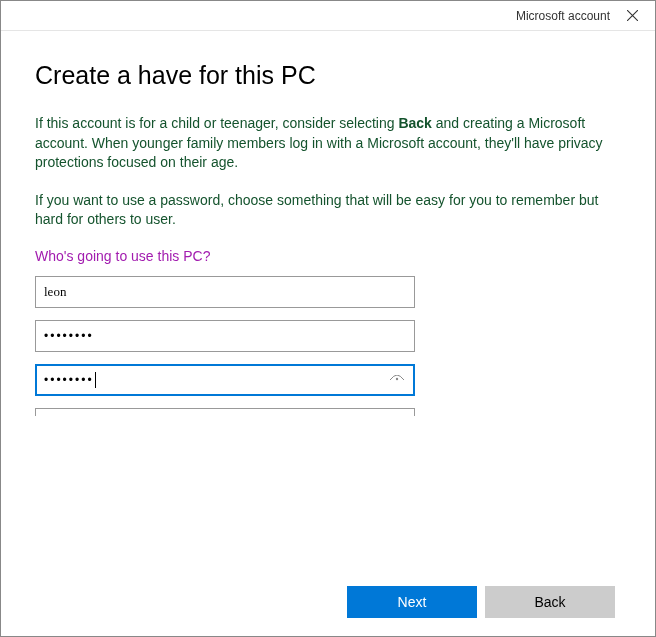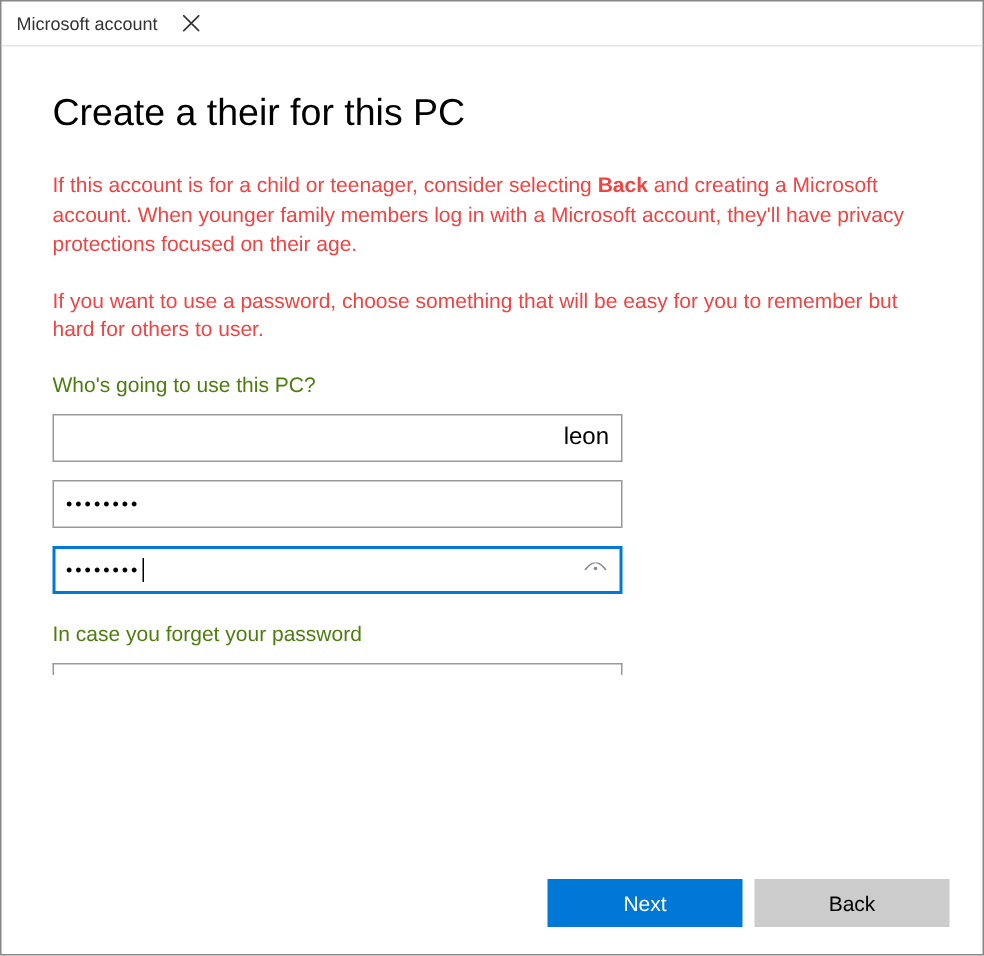--- a/index.html
+++ b/index.html
@@ -7,21 +7,21 @@
       font-family: "Segoe UI", Tahoma, sans-serif;
       background: #fff;
       width: 656px;
       height: 637px;
       border: 1px solid #888;
       position: relative;
       overflow: hidden;
     }
     .titlebar {
       display: flex;
-      justify-content: flex-start;
+      justify-content: flex-end;
       align-items: center;
       height: 30px;
       padding: 0 0 0 10px;
       font-size: 12px;
       color: #333;
       border-bottom: 1px solid #e5e5e5;
     }
     .titlebar .close {
       width: 45px;
       height: 30px;
@@ -35,29 +35,29 @@
       padding: 30px 34px 0 34px;
     }
     h1 {
       font-size: 25px;
       font-weight: 400;
       color: #000;
       margin-bottom: 24px;
     }
     .para {
       font-size: 14px;
-      color: #ef4444;
+      color: #14532d;
       line-height: 1.4;
       margin-bottom: 18px;
       max-width: 580px;
     }
     .para b { font-weight: 700; }
     .label {
       font-size: 14px;
-      color: #4d7c0f;
+      color: #a21caf;
       margin-bottom: 12px;
       margin-top: 18px;
     }
     .field {
       width: 380px;
       height: 32px;
       border: 1px solid #999;
       padding: 0 8px;
       font-size: 14px;
       font-family: inherit;
@@ -68,24 +68,23 @@
       position: relative;
     }
     .field.focused {
       border: 2px solid #0078d7;
       padding: 0 7px;
     }
     .field input {
       border: none;
       outline: none;
       width: 100%;
-      font-size: 16px;
-      font-family: Liberation Sans, sans-serif;
+      font-size: 13px;
+      font-family: Liberation Serif, serif;
       background: transparent;
-      text-align: right;
     }
     .dots {
       letter-spacing: 2px;
       font-size: 12px;
     }
     .cursor {
       display: inline-block;
       width: 1px;
       height: 16px;
       background: #000;
@@ -103,21 +102,21 @@
     .hint-field {
       width: 380px;
       height: 8px;
       border: 1px solid #999;
       border-bottom: none;
       margin-top: 4px;
     }
     .footer {
       position: absolute;
       bottom: 18px;
-      right: 22px;
+      right: 40px;
       display: flex;
       gap: 8px;
       margin-top: 12px;
     }
     .btn {
       width: 130px;
       height: 32px;
       border: none;
       font-size: 14px;
       font-family: inherit;
@@ -138,21 +137,21 @@
 <div class="titlebar">
   <span>Microsoft account</span>
   <div class="close">
     <svg viewBox="0 0 10 10">
         <path d="M0 0 L10 10 M10 0 L0 10" stroke="#333" stroke-width="1" fill="none"></path>
       </svg>
   </div>
 </div>
 
 <div class="content">
-  <h1>Create a their for this PC</h1>
+  <h1>Create a have for this PC</h1>
 
   <p class="para">
     <span>If this account is for a child or teenager, consider selecting </span><b>Back</b><span> and creating a Microsoft account. When younger family members log in with a Microsoft account, they'll have privacy protections focused on their age.</span>
   </p>
 
   <p class="para">If you want to use a password, choose something that will be easy for you to remember but hard for others to user.</p>
 
   <div class="label">Who's going to use this PC?</div>
   <div class="field">
     <input type="text" value="leon" style="">
@@ -165,20 +164,19 @@
     <span class="dots">••••••••</span>
       <span class="cursor"></span>
     <span class="reveal">
       <svg width="16" height="10" viewBox="0 0 16 10">
           <path d="M1 5 Q5 0 8 0 Q11 0 15 5" stroke="#888" stroke-width="1" fill="none"></path>
           <circle cx="8" cy="4" r="1.2" fill="#888"></circle>
         </svg>
     </span>
   </div>
 
-  <div class="label">In case you forget your password</div>
   <div class="hint-field"></div>
 </div>
 
 <div class="footer">
   <button class="btn btn-primary">Next</button>
   <button class="btn btn-secondary">Back</button>
 </div>
 
 </body></html>

